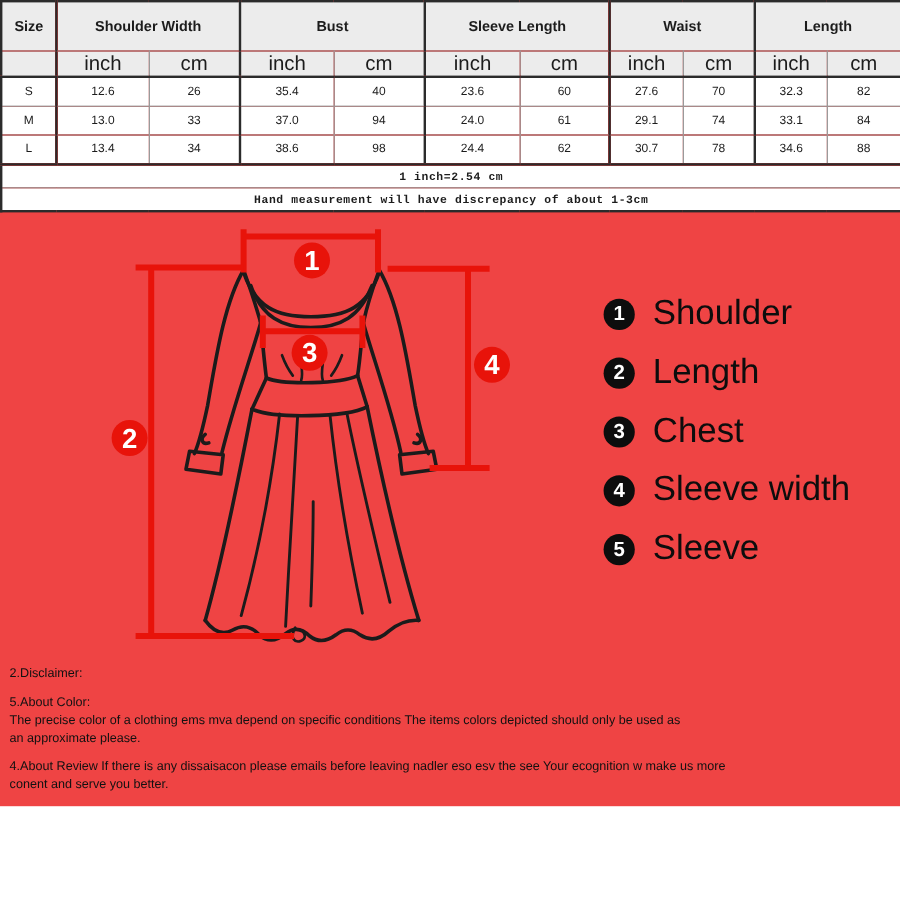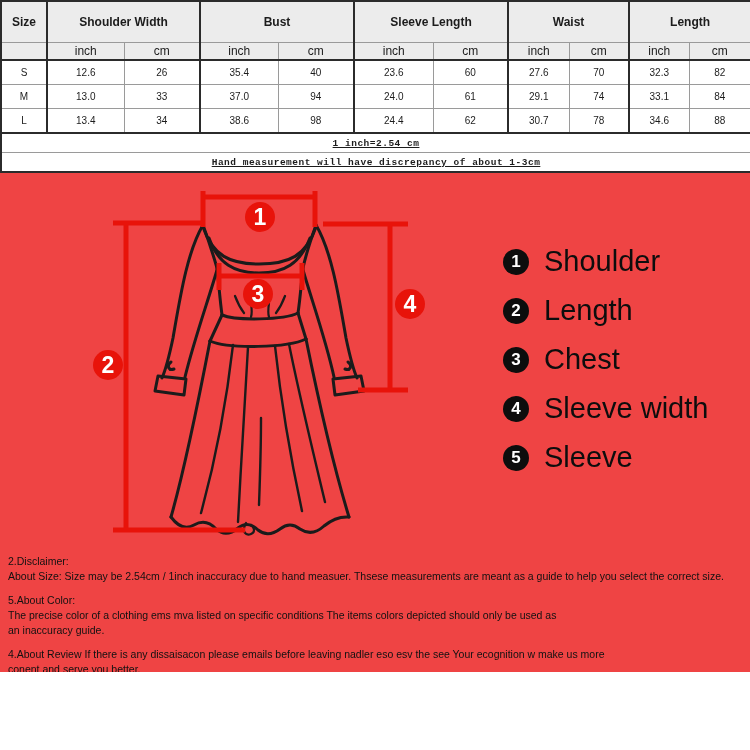--- a/index.html
+++ b/index.html
@@ -5,27 +5,27 @@
   html,body { margin:0; padding:0; background:#fff; font-family:"Liberation Sans", sans-serif; }
   .canvas { position:relative; width:750px; height:672px; background:#ef4444; overflow:hidden; }
 
   
   table.size-table { position:absolute; top:0; left:0; width:750px; border-collapse:collapse;
     table-layout:fixed; border:2px solid #2b2b2b; }
   table.size-table th, table.size-table td {
     border:1px solid #9a9a9a; text-align:center; vertical-align:middle;
     color:#1c1c1c; padding:0; overflow:hidden; }
   tr.group-row th { height:40px; background:#ececec; font-size:12px; font-weight:bold; }
-  tr.units-row th { height:16px; background:#ececec; font-size:12px; font-weight:normal;
+  tr.units-row th { height:16px; background:#ececec; font-size:17px; font-weight:normal;
     border-bottom:2px solid #2b2b2b; }
   tr.data-row td { height:23px; font-size:10px; background:#fff; }
   tr.data-row.last td { border-bottom:2px solid #2b2b2b; }
   .gb { border-left:2px solid #2b2b2b !important; }
   tr.note-row td { height:18px; background:#fff; font-family:"Liberation Mono", monospace;
-    font-size:9.5px; font-weight:bold; letter-spacing:0.5px;text-decoration:underline; }
+    font-size:9.5px; font-weight:bold; letter-spacing:0.5px; }
 
   
   .dress-svg { position:absolute; left:88px; top:180px; }
   .dress { stroke:var(--line,#1b1b1b); stroke-width:3; fill:none;
     stroke-linecap:round; stroke-linejoin:round; }
   .marker { stroke:var(--accent,#e8130a); stroke-width:5; fill:none; }
   .badge  { fill:var(--accent,#e8130a); stroke:none; }
   .badge-num { fill:#ffffff; font-family:"Liberation Sans", sans-serif;
     font-size:23px; font-weight:bold; text-anchor:middle; }
 
@@ -195,26 +195,25 @@
       </div>
       <div class="legend-item">
         <span class="legend-badge">5</span>
         <span class="legend-label">Sleeve</span>
       </div>
     </div>
 
   <div class="footnotes">
       <div class="footnote-section">
         <div class="footnote-line">2.Disclaimer:</div>
-        <div class="footnote-line">About Size: Size may be 2.54cm / 1inch inaccuracy due to hand measuer. Thsese measurements are meant as a guide to help you select the correct size.</div>
       </div>
       <div class="footnote-section">
         <div class="footnote-line">5.About Color:</div>
-        <div class="footnote-line">The precise color of a clothing ems mva listed on specific conditions The items colors depicted should only be used as</div>
-        <div class="footnote-line">an inaccuracy guide.</div>
+        <div class="footnote-line">The precise color of a clothing ems mva depend on specific conditions The items colors depicted should only be used as</div>
+        <div class="footnote-line">an approximate please.</div>
       </div>
       <div class="footnote-section">
         <div class="footnote-line">4.About Review If there is any dissaisacon please emails before leaving nadler eso esv the see Your ecognition w make us more</div>
         <div class="footnote-line">conent and serve you better.</div>
       </div>
     </div>
 
 </div>
 
 </body></html>

